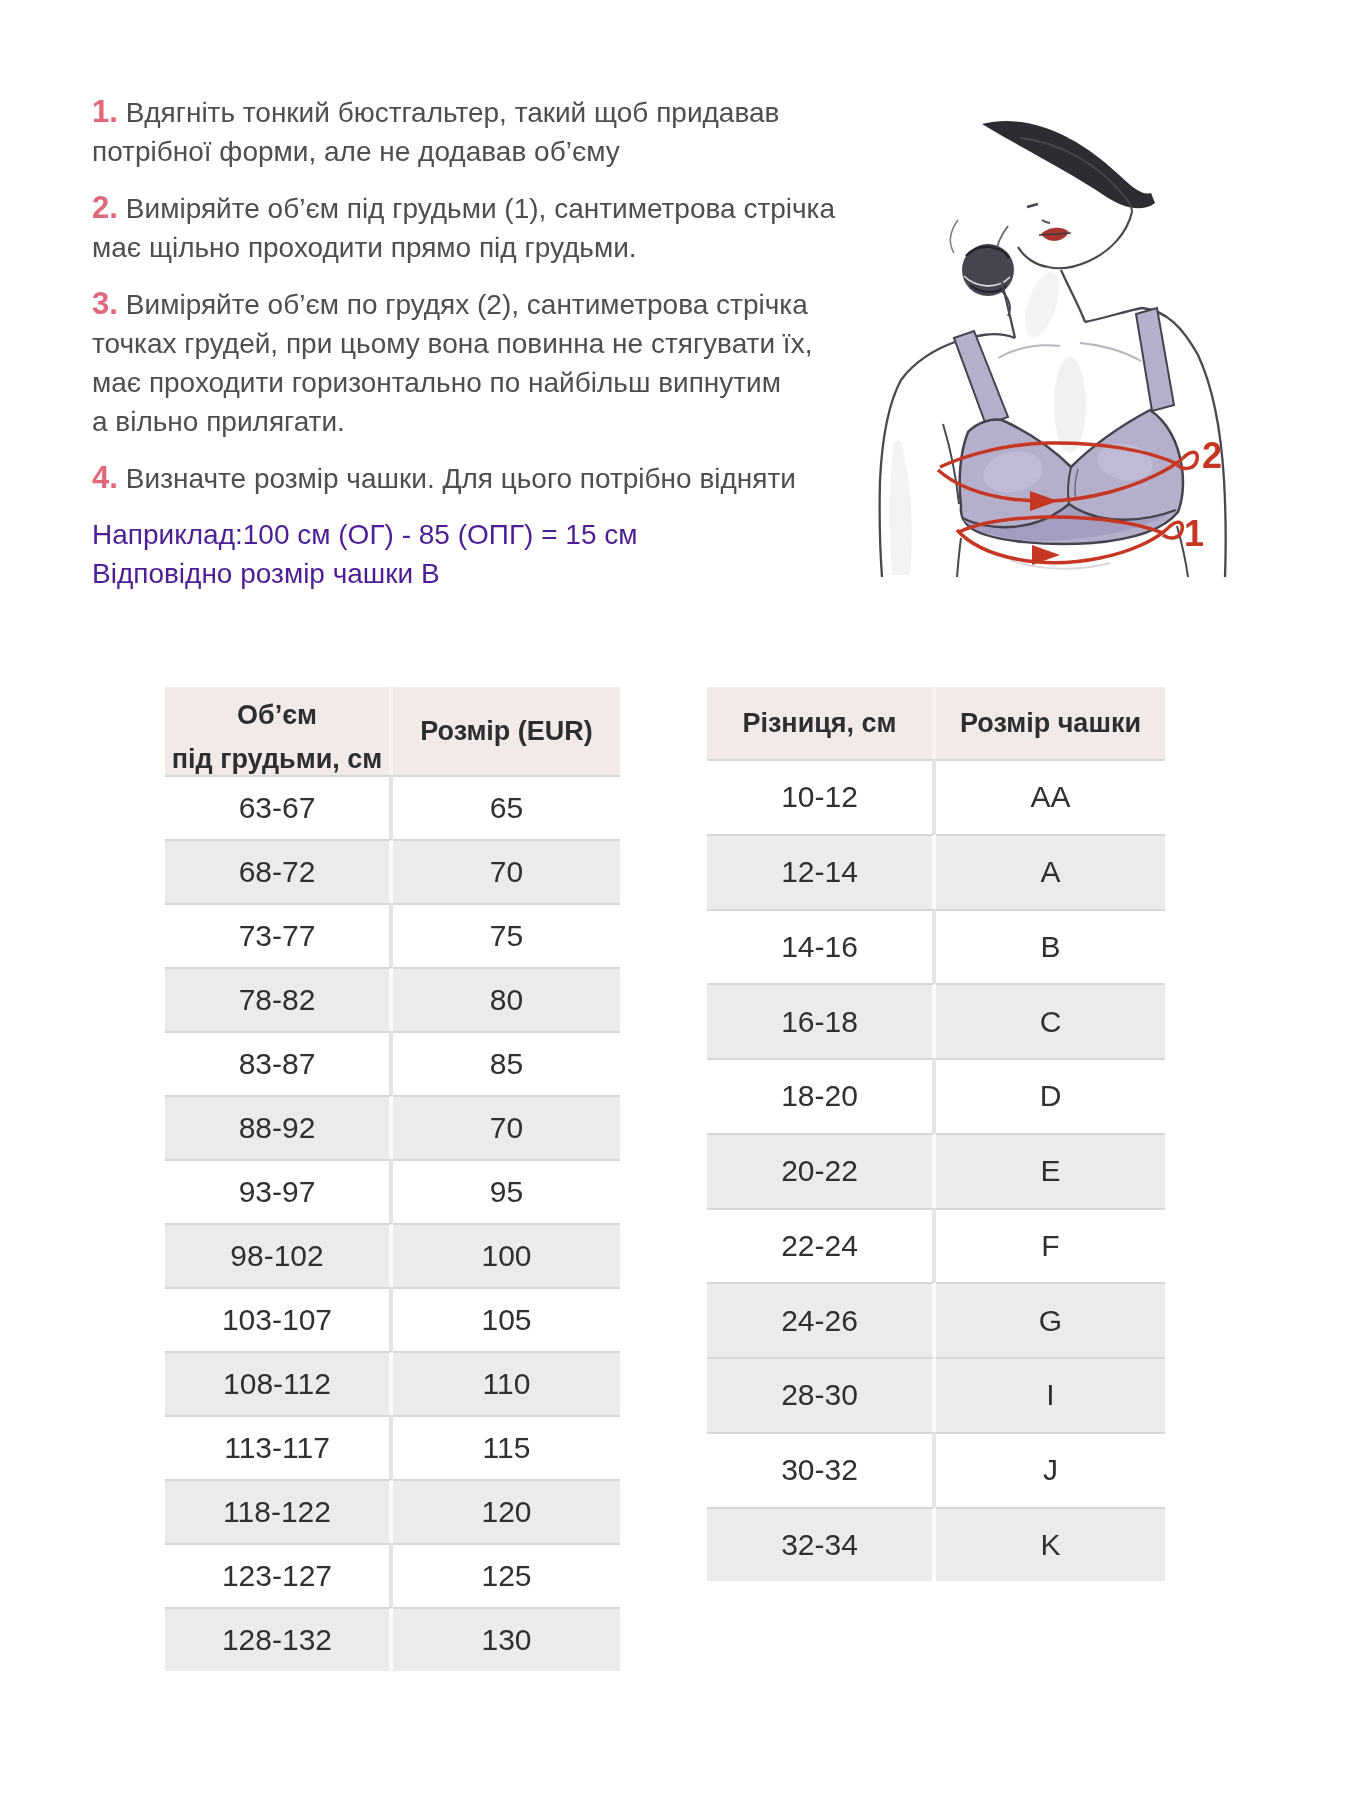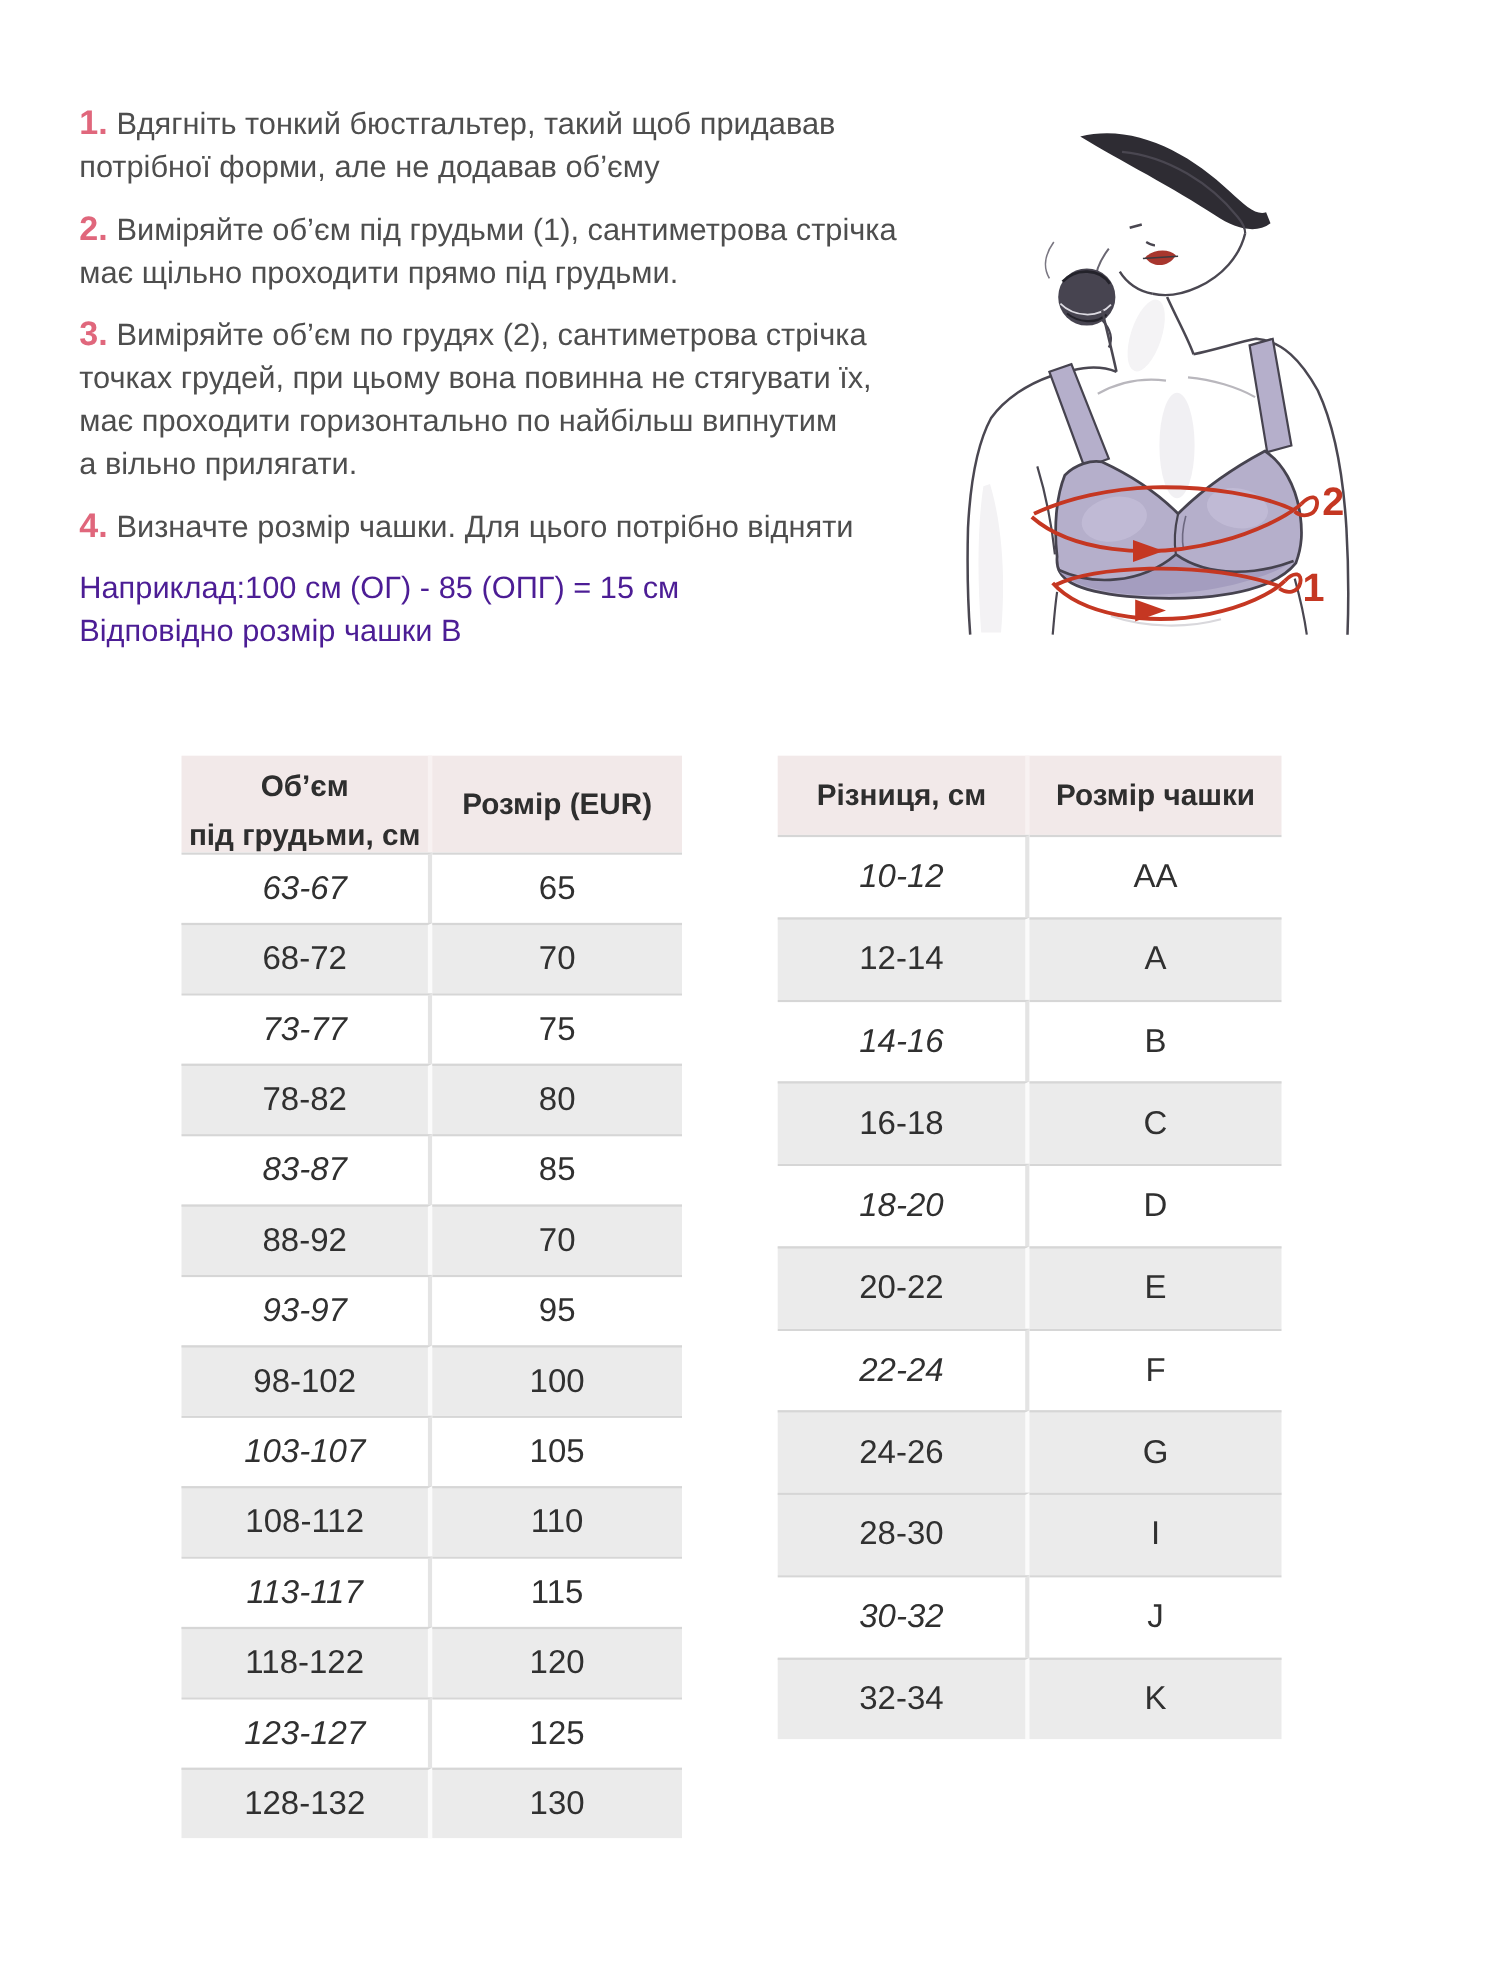--- a/index.html
+++ b/index.html
@@ -1,42 +1,42 @@
 <!DOCTYPE html>
 <html><head>
 <meta charset="utf-8">
 <style>
   html,body{margin:0;padding:0;}
   body{
     width:1350px;height:1800px;position:relative;background:#ffffff;
     font-family:"Liberation Sans", sans-serif;color:#4b4b4b;overflow:hidden;
   }
   
-  .instructions{position:absolute;left:72px;top:92px;width:730px;}
+  .instructions{position:absolute;left:92px;top:92px;width:730px;}
   .instr-item{margin:0 0 17px 0;font-size:28px;line-height:39px;color:#4e4e4e;}
   .instr-line{white-space:nowrap;}
   .num{color:#e0677c;font-weight:700;font-size:31px;margin-right:8px;}
   .example{margin-top:12px;font-size:28px;line-height:39px;color:#4c1d95;}
   
   .figure-wrap{position:absolute;left:780px;top:80px;width:460px;height:505px;}
   
   table{border-collapse:separate;border-spacing:0;table-layout:fixed;position:absolute;}
   th,td{text-align:center;vertical-align:middle;padding:0;}
   thead th{
     background:#f2e9e9;height:72px;font-size:27px;font-weight:700;color:#2e2e2e;line-height:32px;
   }
   thead th:first-child{border-right:4px solid #f8f2f2;}
   tbody td{font-size:30px;color:#303030;border-top:2px solid #d6d6d6;}
   .band-table{left:165px;top:687px;width:455px;}
   .band-table tbody td{height:62px;}
   .cup-table{left:707px;top:687px;width:458px;}
   .cup-table tbody td{height:72.75px;}
   tbody tr.row-white td{background:#ffffff;}
   tbody tr.row-gray td{background:#ebebeb;}
-  tbody tr.row-white td:first-child{border-right:4px solid #e4e4e4;font-style:italic;}
+  tbody tr.row-white td:first-child{border-right:4px solid #e4e4e4;}
   tbody tr.row-gray td:first-child{border-right:4px solid #fbfbfb;}
   .hdr-sub{display:block;margin-top:12px;}
 </style>
 </head>
 <body>
 
 <div class="instructions">
 
   <div class="instr-item">
     <div class="instr-line"><span class="num">1.</span><span>Вдягніть тонкий бюстгальтер, такий щоб придавав</span></div>

